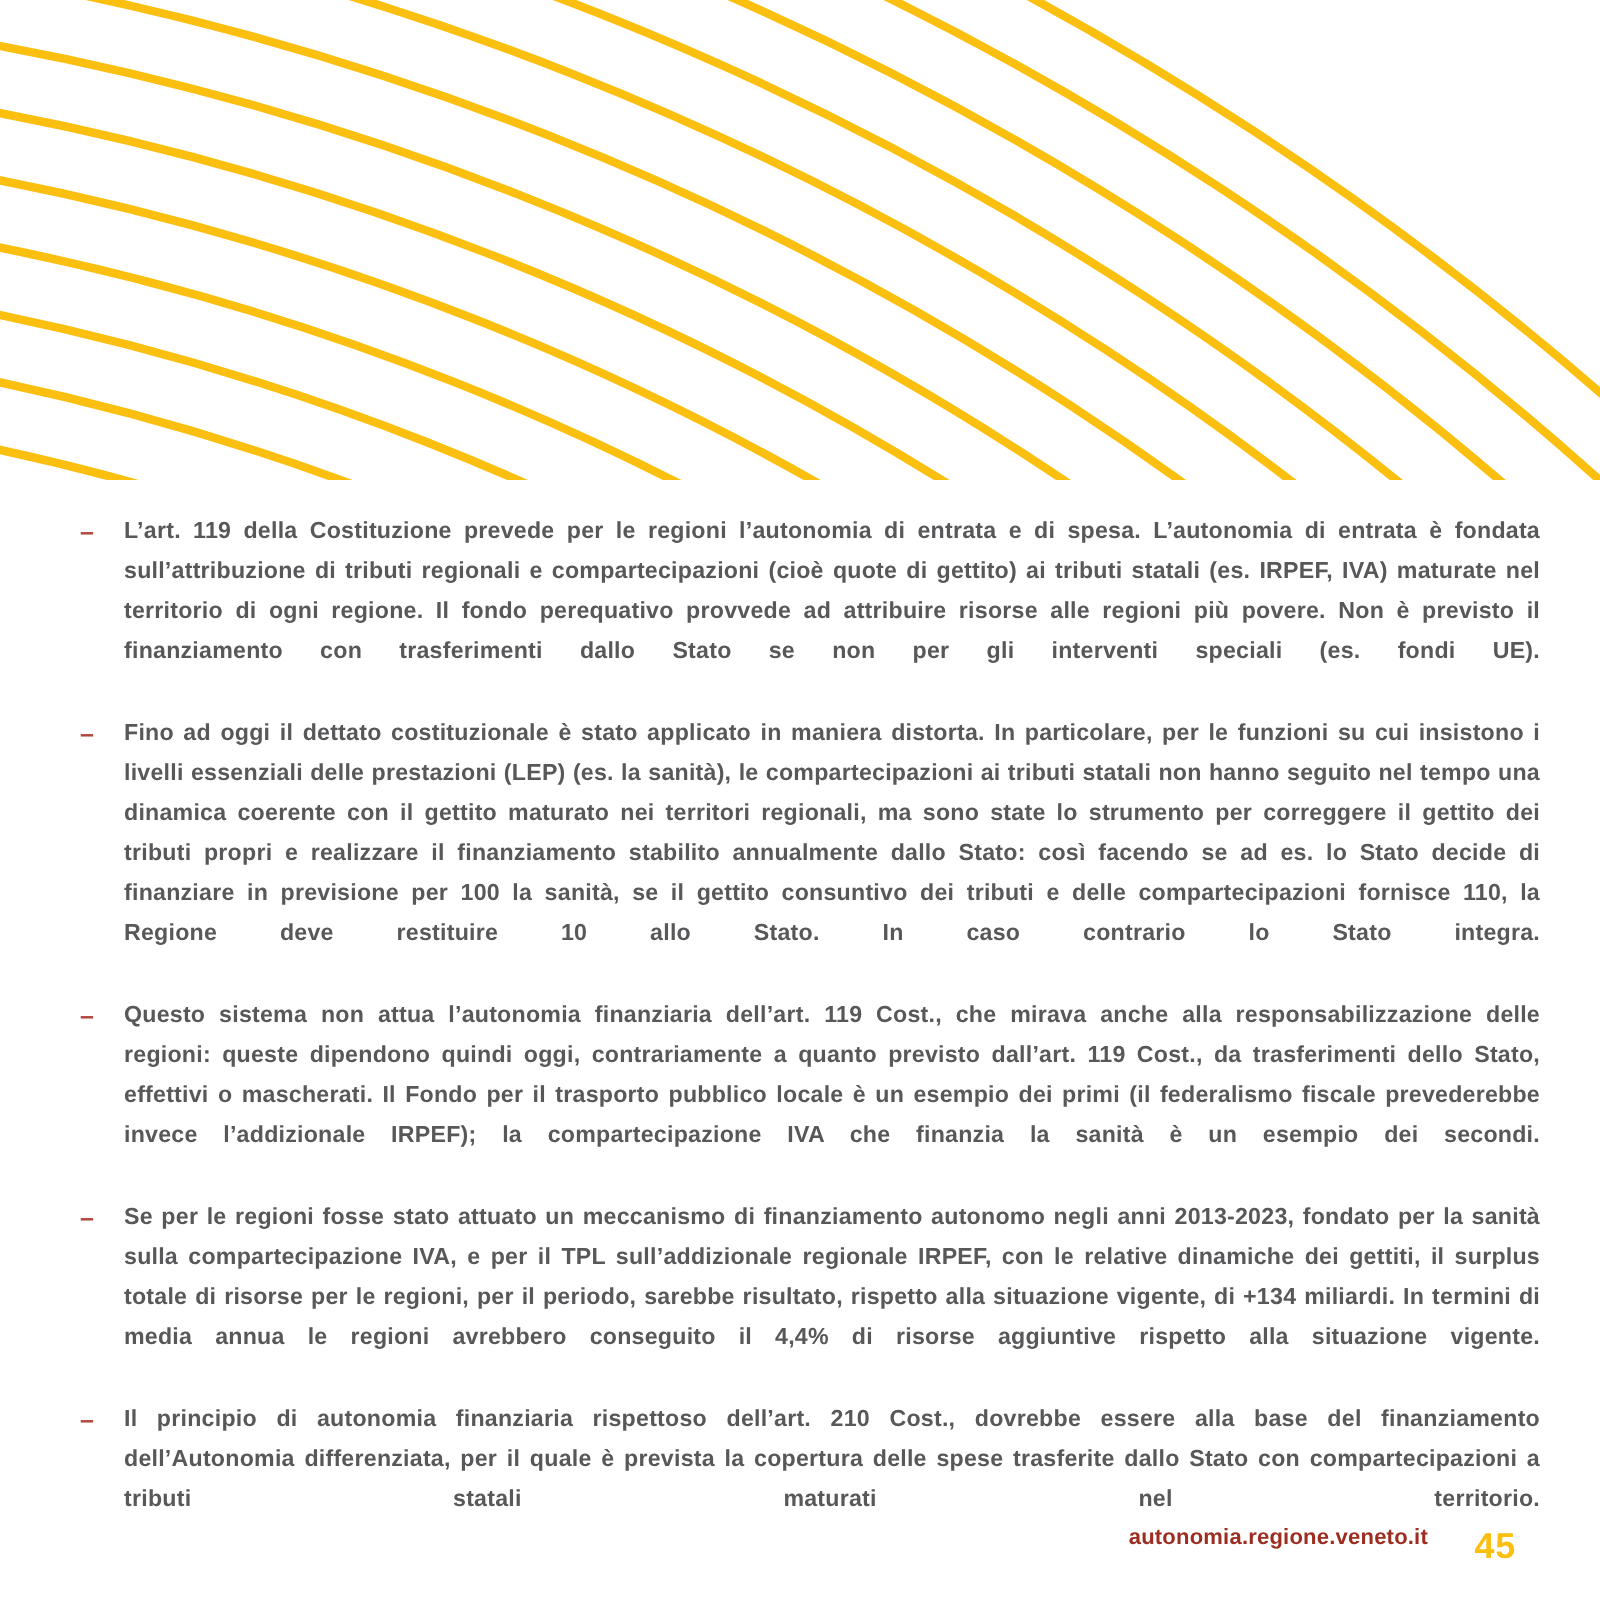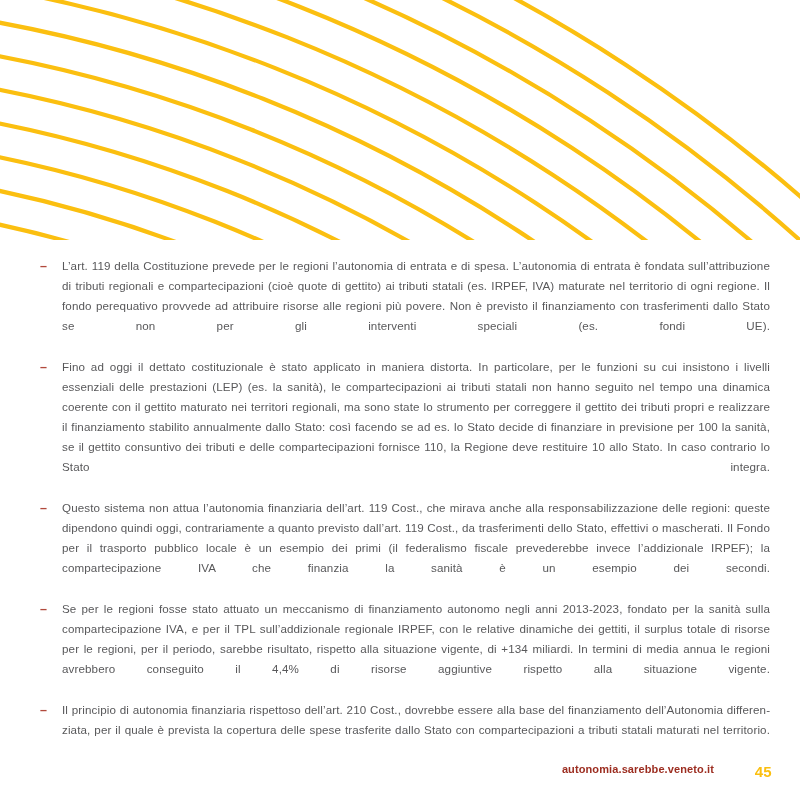--- a/index.html
+++ b/index.html
@@ -68,20 +68,21 @@
   }
 
   .para .body-text {
     display: block;
   }
 
   
   .para.full-justify .body-text {
     text-align: justify;
     text-align-last: justify;
+    font-weight: bold;
   }
 
   
   #footer {
     position: absolute;
     left: 0;
     top: 763px;
     width: 800px;
     height: 24px;
   }
@@ -90,23 +91,23 @@
     right: 86px;
     top: 0;
     font-size: 11px;
     font-weight: 700;
     color: #9c2d20;
     letter-spacing: 0.01em;
     white-space: nowrap;
   }
   #footer-pagenum {
     position: absolute;
-    right: 28px;
+    right: 42px;
     top: 0;
-    font-size: 15px;
+    font-size: 18px;
     font-weight: 700;
     color: #fbbf10;
     letter-spacing: 0.02em;
   }
 </style>
 </head>
 <body>
 
 <div id="header-decoration">
   <svg viewBox="0 0 800 240" xmlns="http://www.w3.org/2000/svg" aria-hidden="true">
@@ -152,15 +153,15 @@
   </p>
 
   <p class="para full-justify">
     <span class="dash">–</span>
     <span class="body-text">Il principio di autonomia finanziaria rispettoso dell’art. 210 Cost., dovrebbe essere alla base del finanziamento dell’Autonomia differen­ziata, per il quale è prevista la copertura delle spese trasferite dallo Stato con compartecipazioni a tributi statali maturati nel territorio.</span>
   </p>
 
 </main>
 
 <footer id="footer">
-  <span id="footer-url">autonomia.sarebbe.veneto.it</span>
+  <span id="footer-url">autonomia.regione.veneto.it</span>
   <span id="footer-pagenum">45</span>
 </footer>
 
 </body></html>

